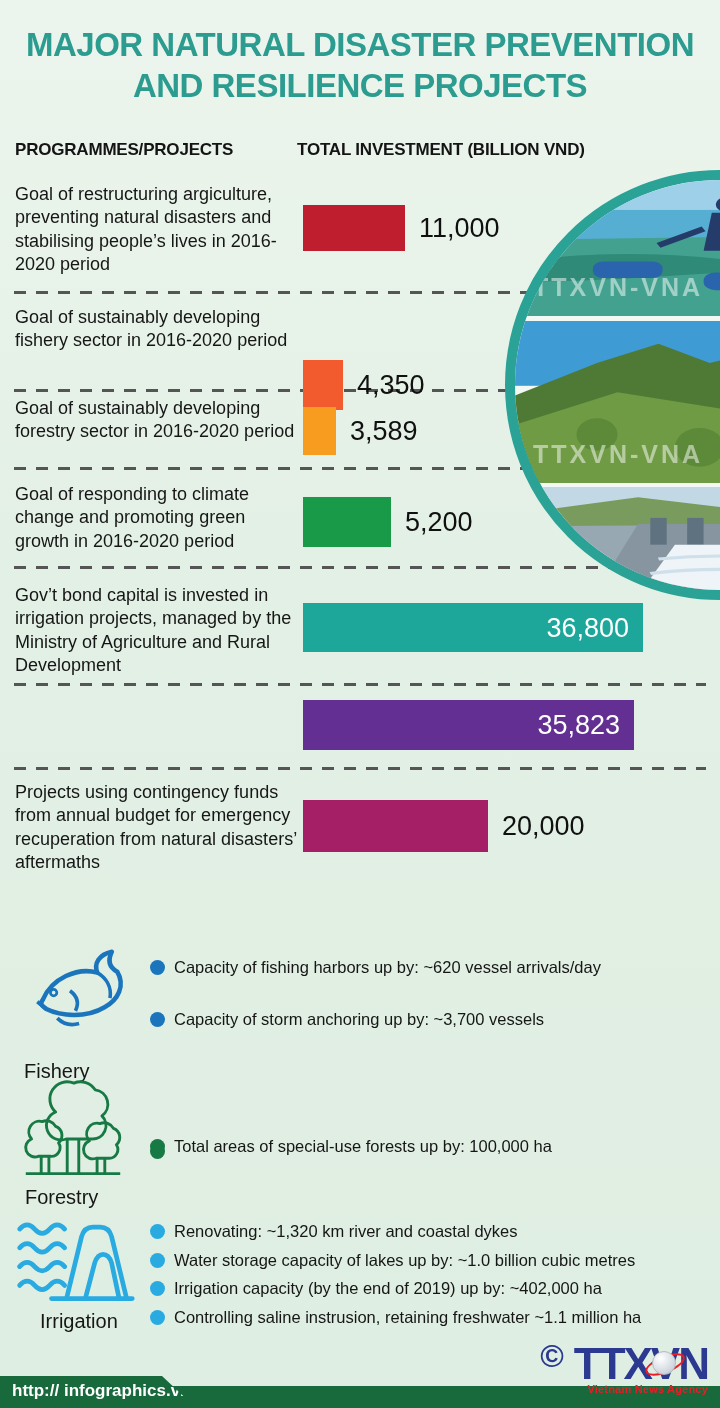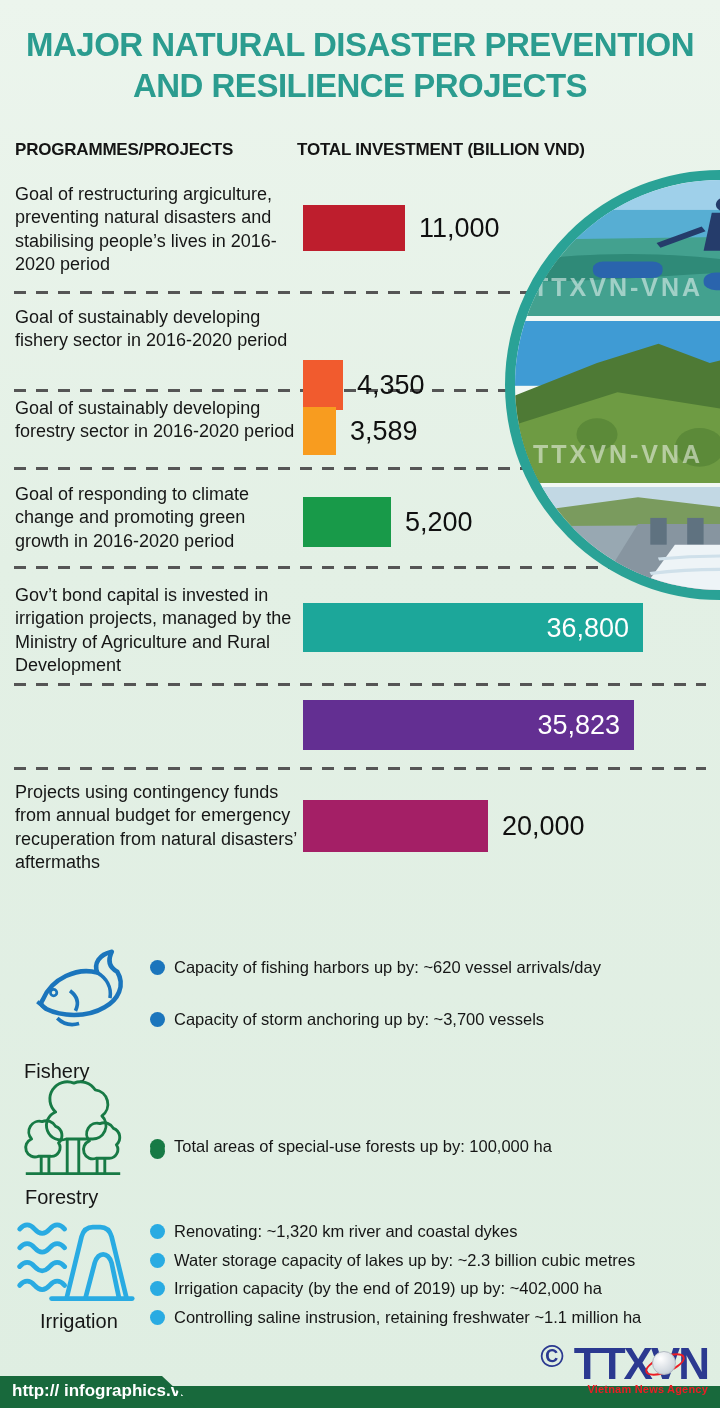--- a/index.html
+++ b/index.html
@@ -208,21 +208,21 @@
     <path d="M56 86 L72 20 Q75 10 84 10 h8 Q101 10 104 20 L120 86" stroke="#29abe2" stroke-width="5" stroke-linejoin="round"></path>
     <path d="M76 86 L86 48 q3 -9 9 -9 q6 0 9 9 L112 86" stroke="#29abe2" stroke-width="5" stroke-linejoin="round"></path>
   </svg>
   <div class="sect-label irri-l">Irrigation</div>
   <div class="bullet-row bi1">
     <span class="dot" style="background: rgb(41, 171, 226);"></span>
     <span class="btext">Renovating: ~1,320 km river and coastal dykes</span>
   </div>
   <div class="bullet-row bi2">
     <span class="dot" style="background: rgb(41, 171, 226);"></span>
-    <span class="btext">Water storage capacity of lakes up by: ~2.3 billion cubic metres</span>
+    <span class="btext">Water storage capacity of lakes up by: ~1.0 billion cubic metres</span>
   </div>
   <div class="bullet-row bi3">
     <span class="dot" style="background: rgb(41, 171, 226);"></span>
     <span class="btext">Irrigation capacity (by the end of 2019) up by: ~402,000 ha</span>
   </div>
   <div class="bullet-row bi4">
     <span class="dot" style="background: rgb(41, 171, 226);"></span>
     <span class="btext">Controlling saline instrusion, retaining freshwater ~1.1 million ha</span>
   </div>
 

